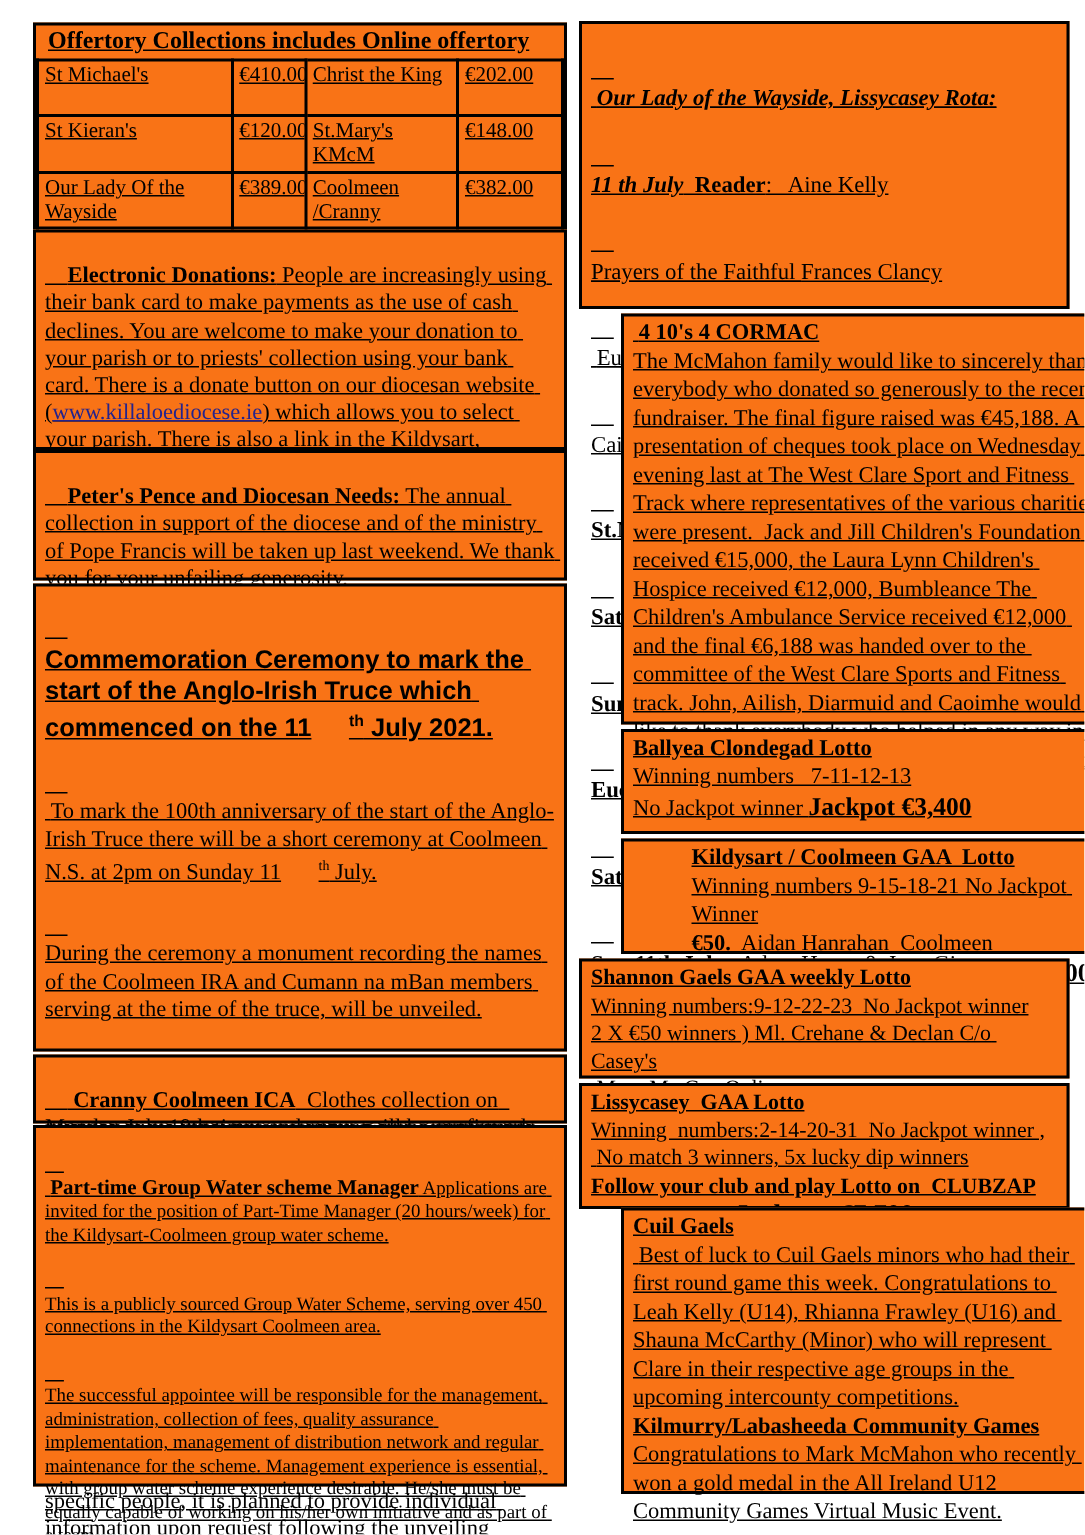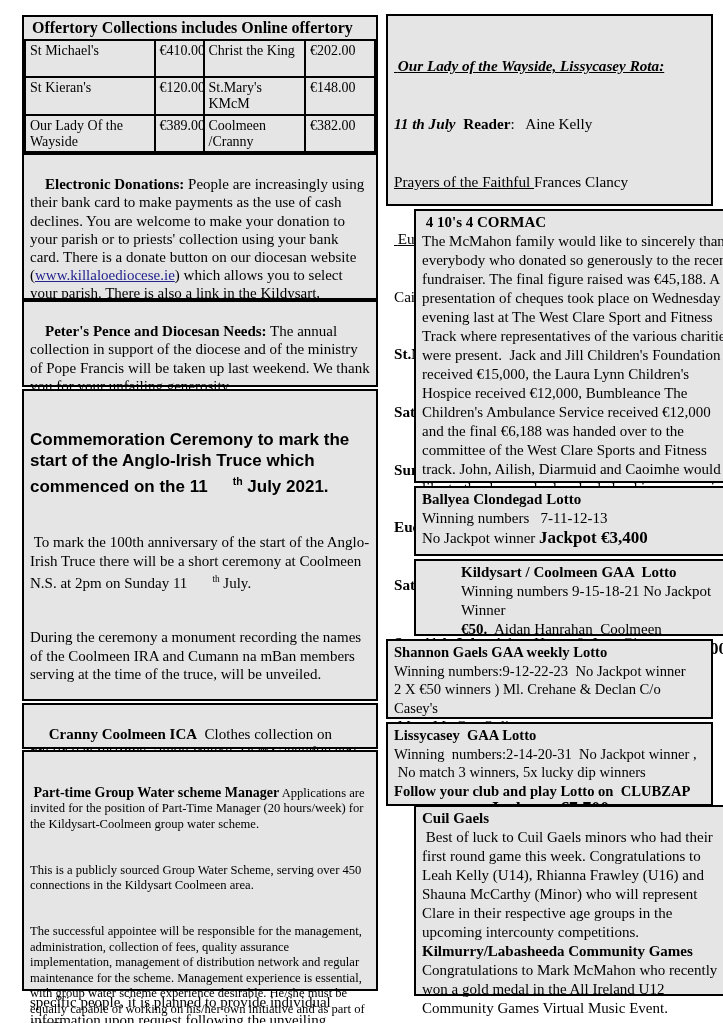--- a/index.html
+++ b/index.html
@@ -1,18 +1,18 @@
 <!DOCTYPE html>
 <html><head>
 <meta charset="utf-8">
 <style>
   html,body{margin:0;padding:0;background:#ffffff;}
   #page{position:relative;width:723px;height:1023px;background:#ffffff;overflow:hidden;
         font-family:"Liberation Serif", serif;color:#000;}
-  .bx{position:absolute;border:2px solid #000;background:#e5e5e5;box-sizing:border-box;}
+  .bx{position:absolute;border:2px solid #000;background:#f97316;box-sizing:border-box;text-decoration:underline;}
   .pad{padding:2px 6px;}
   .pre{white-space:pre-wrap;}
   .b{font-weight:bold;}
   .i{font-style:italic;}
   .u{text-decoration:underline;}
   
   .lcol{font-size:15px;line-height:18.2px;}
   #box-offertory{left:22px;top:15px;width:356px;height:138px;}
   #offertory-title{font-size:16px;font-weight:bold;padding:2px 8px;}
   #offertory-table{border-collapse:collapse;width:100%;table-layout:fixed;}

